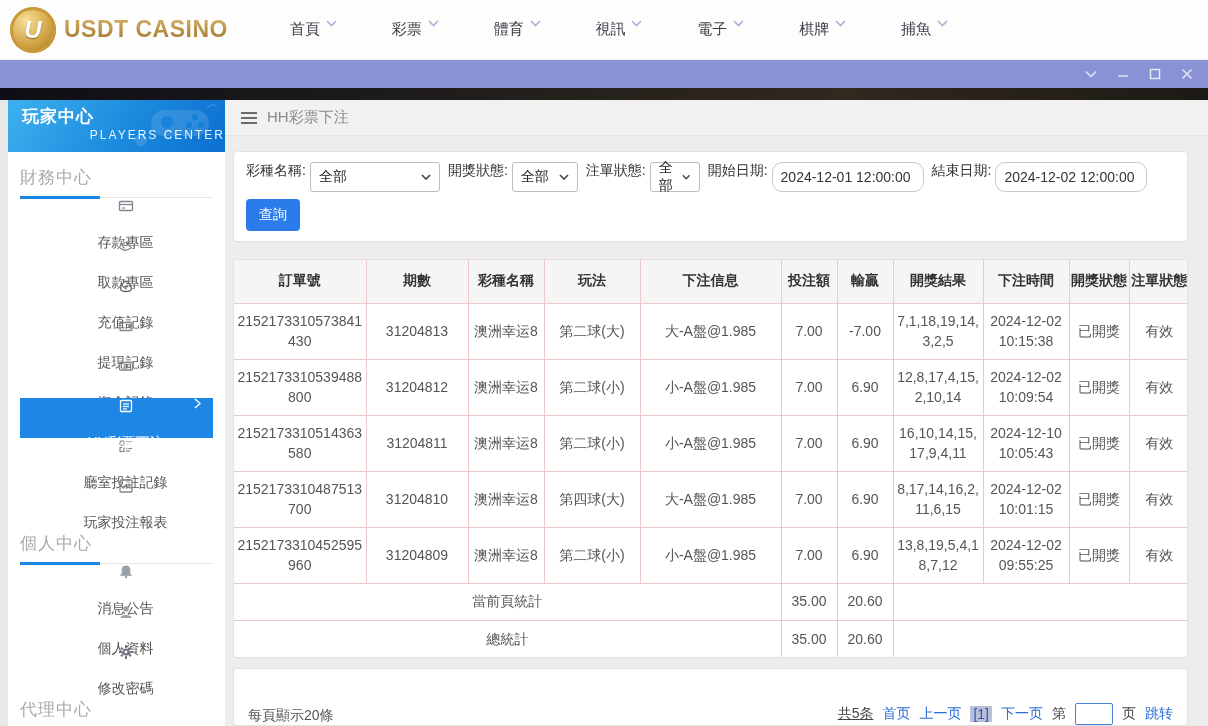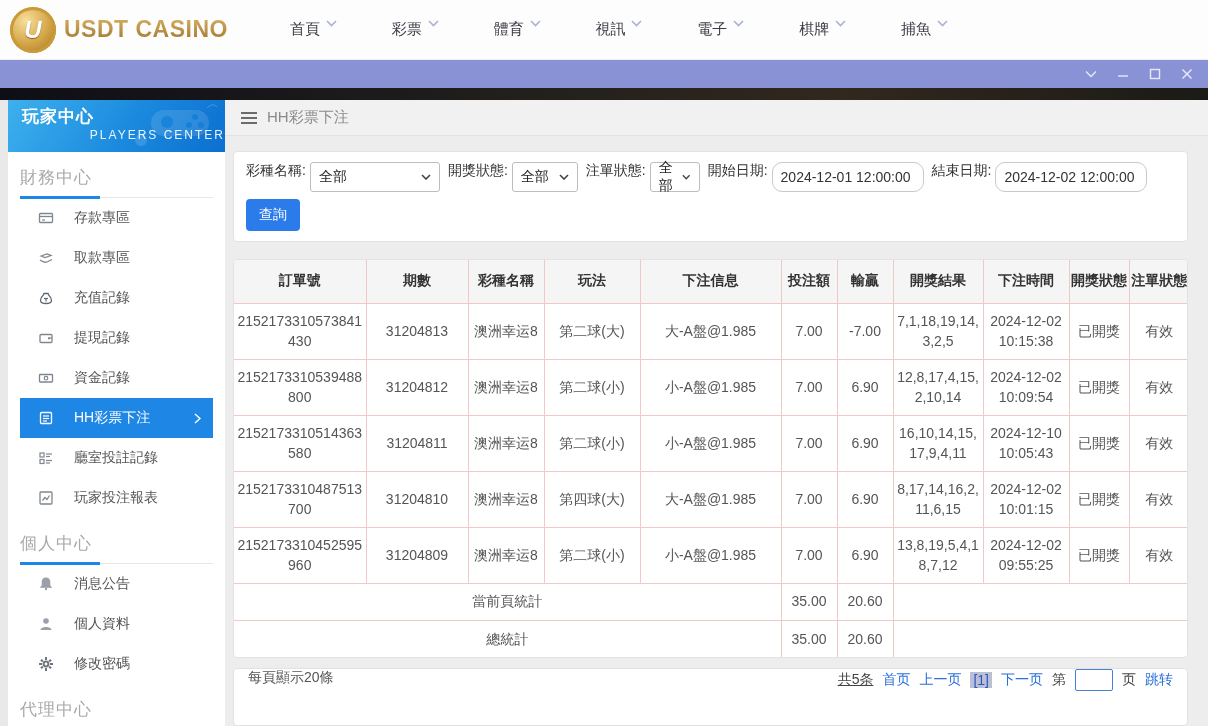--- a/index.html
+++ b/index.html
@@ -32,21 +32,21 @@
   
   .sidebar { width:217px; background:#fff; height:100%; flex:none; }
   .sb-header { height:52px; background:linear-gradient(120deg,#3db0ee,#1b8ade 55%,#0c6fd0); position:relative; overflow:hidden; padding:5px 0 0 14px; }
   .sb-header .t1 { color:#fff; font-size:17px; font-weight:bold; letter-spacing:1px; }
   .sb-header .t2 { color:#eaf6ff; font-size:12px; letter-spacing:2px;text-align:right; }
   .sb-header svg.deco { position:absolute; right:4px; top:2px; opacity:.35; }
   .sb-body { padding:0 12px; }
   .sb-section { margin-top:14px; border-bottom:1px solid #e7e7e7; position:relative; padding-bottom:8px; }
   .sb-section .st { font-size:17px; color:#a9a9a9; letter-spacing:1px; }
   .sb-section .blue-underline { position:absolute; left:0; bottom:-2px; width:80px; height:3px; background:#1e87e5; }
-  .sb-item { display:flex; align-items:center; height:40px; font-size:14px; color:#555; cursor:pointer; padding-left:18px; gap:20px; }
+  .sb-item { display:flex; align-items:center; height:40px; font-size:14px; color:#555; cursor:pointer; padding-left:18px; gap:20px;flex-direction:column; }
   .sb-item .ic { width:16px; height:16px; display:flex; align-items:center; justify-content:center; flex:none; }
   .sb-item.active { background:#1e87e5; color:#fff; position:relative; }
   .sb-item.active .chev-r { position:absolute; right:12px; }
 
   
   .main { flex:1; display:flex; flex-direction:column; min-width:0; }
   .page-header { height:40px; background:#f1f1f1; border-bottom:1px solid #e3e3e3; display:flex; align-items:center; padding-left:16px; gap:10px; }
   .page-header .title { font-size:15px; color:#8a8a8a; }
   .hamburger { display:flex; flex-direction:column; gap:3px; cursor:pointer; }
   .hamburger span { display:block; width:16px; height:2px; background:#6b6b6b; }
@@ -70,21 +70,21 @@
   th, td { border:1px solid #f0c8c8; text-align:center; font-size:14px; }
   th { background:#f5f5f5; color:#333; font-weight:bold; height:43px; }
   td { color:#555; height:56px; line-height:1.45; padding:2px 3px; word-break:break-all; }
   tr.summary td { height:37px; }
   table tr th:first-child, table tr td:first-child { border-left:none; }
   table tr th:last-child, table tr td:last-child { border-right:none; }
   table tr:first-child th { border-top:none; }
   table tr:last-child td { border-bottom:none; }
 
   
-  .pager-card { height:58px; display:flex; align-items:flex-start; justify-content:space-between; padding:0 14px;gap:20px; }
+  .pager-card { height:58px; display:flex; align-items:flex-end; justify-content:space-between; padding:0 14px;gap:20px; }
   .page-size { font-size:14px; color:#555; }
   .pager { display:flex; align-items:center; gap:9px; font-size:14px; }
   .pager .total { color:#444;text-decoration:underline; }
   .pager a { color:#2a6fdb; text-decoration:none; cursor:pointer; }
   .pager .current { background:#b9c0d4; color:#2a52c9; padding:0 3px; }
   .pager .plain { color:#444; }
   .jump-input { width:38px; height:22px; border:1px solid #4a7fd6; border-radius:2px; }
 </style>
 </head>
 <body>

